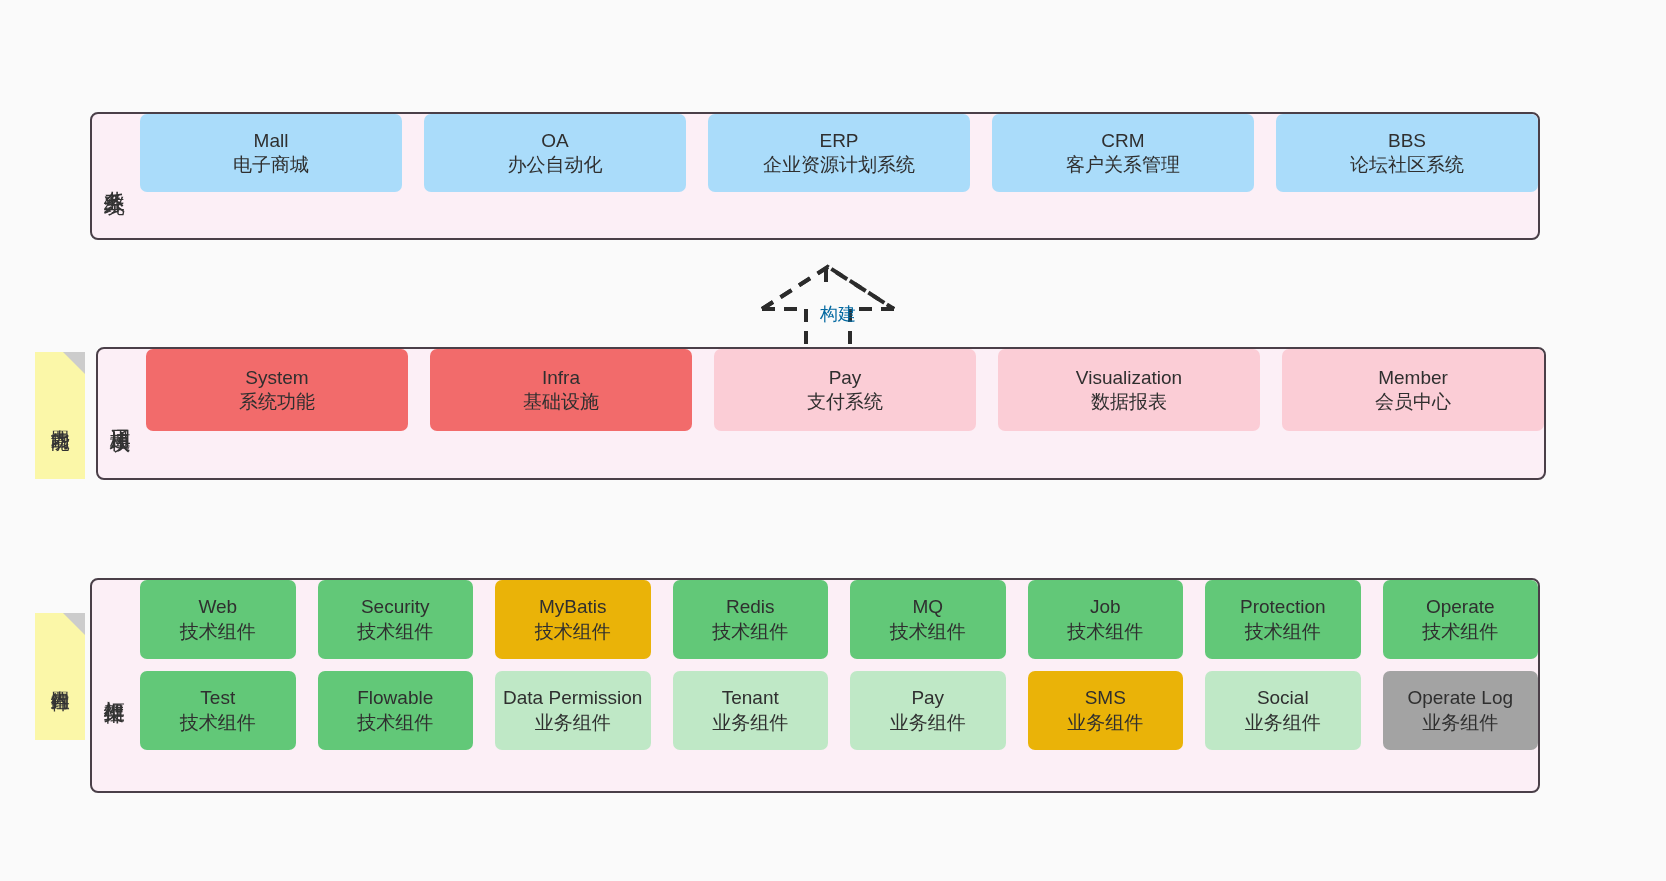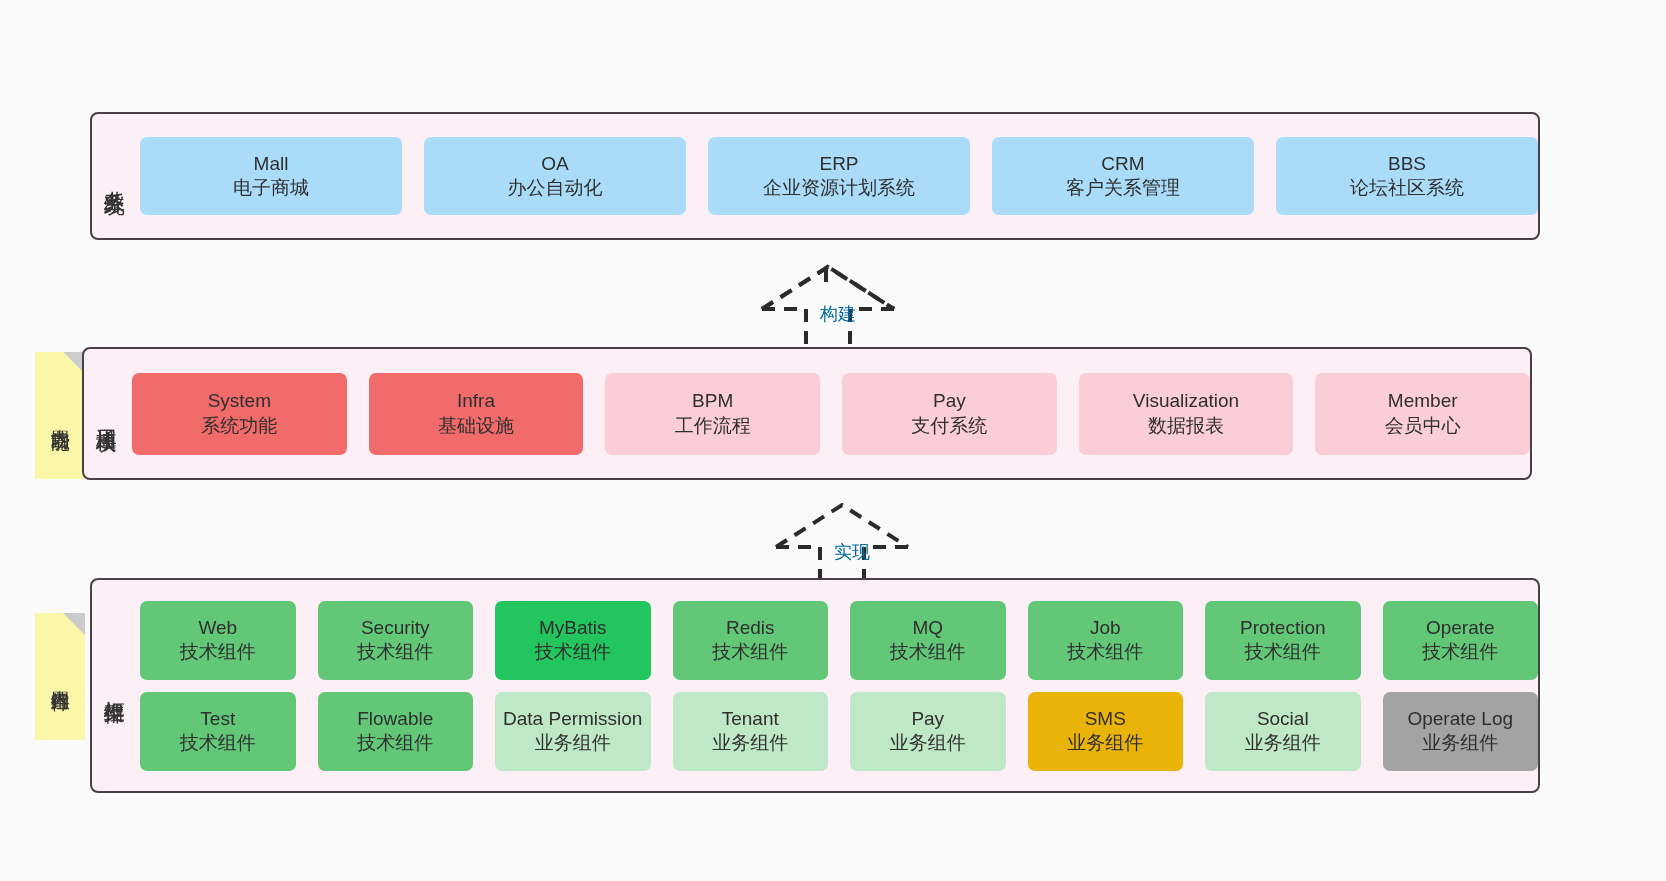--- a/index.html
+++ b/index.html
@@ -46,21 +46,20 @@
     writing-mode: vertical-rl;
     text-orientation: upright;
     white-space: nowrap;
     user-select: none;
   }
 
   .layer-body {
     flex: 1 1 auto;
     display: flex;
     flex-direction: column;
-    justify-content: center;
     gap: 12px;
     padding: 0 0 0 4px;
   }
 
   .row {
     display: flex;
     gap: 22px;
   }
 
   
@@ -168,80 +167,68 @@
       <path d="M 4 47 L 70 5 L 136 47" fill="none" stroke="#2b2b2b" stroke-width="4" stroke-dasharray="13 9"></path>
     </svg>
     <div class="arrow-label">构建</div>
   </div>
 
   <div class="note" style="left:35px; top:352px; width:50px; height:127px;">
     <span class="fold"></span>
     <span>内置功能</span>
   </div>
 
-  <div class="layer h-module" style="left:82px; top:347px; width:1450px; height:133px;">
+  <div class="layer h-module" style="left:96px; top:347px; width:1450px; height:133px;">
     <div class="layer-title">通用模块</div>
     <div class="layer-body">
       <div class="row">
         <div class="node" style="background:#f26b6b">
           <span class="ntitle">System</span>
           <span class="nsub">系统功能</span>
         </div>
         <div class="node" style="background:#f26b6b">
           <span class="ntitle">Infra</span>
           <span class="nsub">基础设施</span>
         </div>
         <div class="node" style="background:#fbcdd6">
-          <span class="ntitle">BPM</span>
-          <span class="nsub">工作流程</span>
-        </div>
-        <div class="node" style="background:#fbcdd6">
           <span class="ntitle">Pay</span>
           <span class="nsub">支付系统</span>
         </div>
         <div class="node" style="background:#fbcdd6">
           <span class="ntitle">Visualization</span>
           <span class="nsub">数据报表</span>
         </div>
         <div class="node" style="background:#fbcdd6">
           <span class="ntitle">Member</span>
           <span class="nsub">会员中心</span>
         </div>
       </div>
     </div>
   </div>
 
-  <div class="arrow-wrap" style="left:772px; top:500px;">
-    <svg width="160" height="96" viewBox="0 0 160 96" aria-hidden="true">
-      <path d="M 4 47 L 48 47 L 48 94
-               M 136 47 L 92 47 L 92 94" fill="none" stroke="#2b2b2b" stroke-width="4" stroke-dasharray="13 9" stroke-linecap="butt"></path>
-      <path d="M 4 47 L 70 5 L 136 47" fill="none" stroke="#2b2b2b" stroke-width="4" stroke-dasharray="13 9"></path>
-    </svg>
-    <div class="arrow-label">实现</div>
-  </div>
 
   <div class="note" style="left:35px; top:613px; width:50px; height:127px;">
     <span class="fold"></span>
     <span>内置组件</span>
   </div>
 
   <div class="layer h-frame" style="left:90px; top:578px; width:1450px; height:215px;">
     <div class="layer-title">框架组件</div>
     <div class="layer-body">
 
       <div class="row">
         <div class="node" style="background:#62c878">
           <span class="ntitle">Web</span>
           <span class="nsub">技术组件</span>
         </div>
         <div class="node" style="background:#62c878">
           <span class="ntitle">Security</span>
           <span class="nsub">技术组件</span>
         </div>
-        <div class="node" style="background:#22c55e">
+        <div class="node" style="background:#eab308">
           <span class="ntitle">MyBatis</span>
           <span class="nsub">技术组件</span>
         </div>
         <div class="node" style="background:#62c878">
           <span class="ntitle">Redis</span>
           <span class="nsub">技术组件</span>
         </div>
         <div class="node" style="background:#62c878">
           <span class="ntitle">MQ</span>
           <span class="nsub">技术组件</span>

